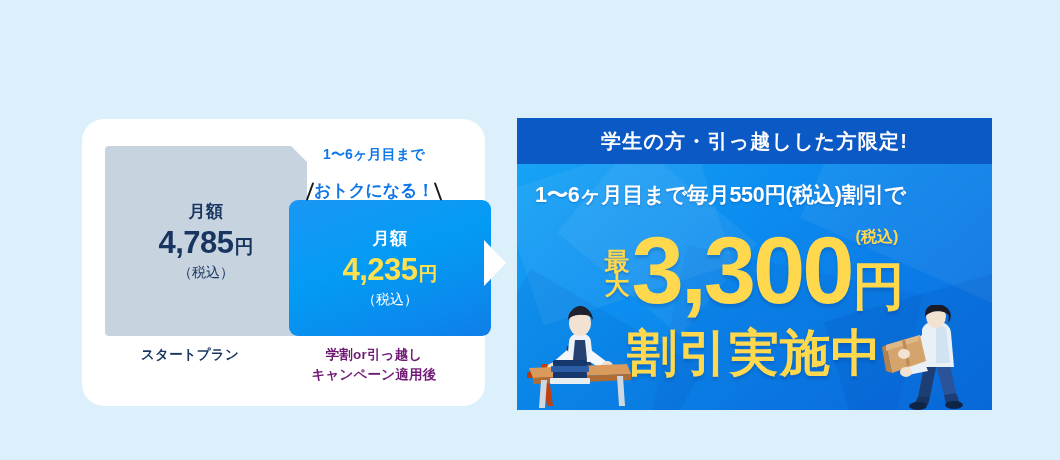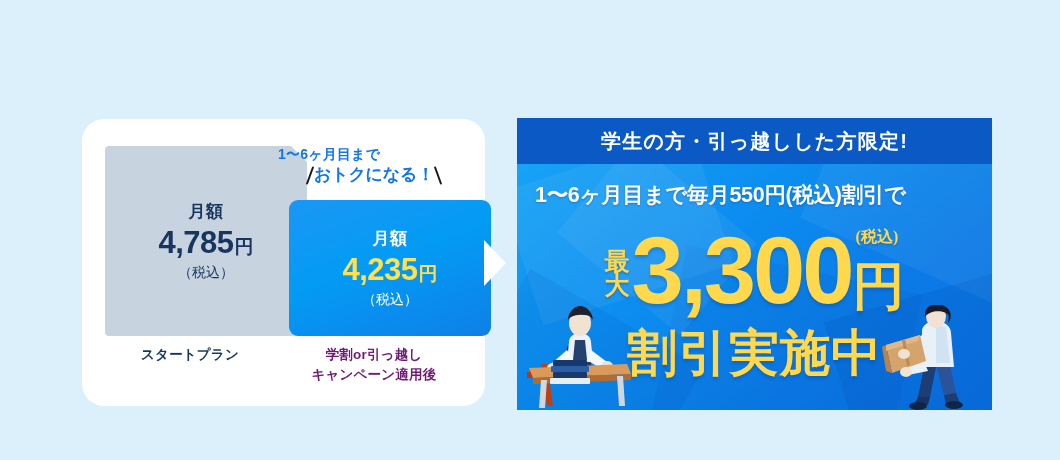--- a/index.html
+++ b/index.html
@@ -112,28 +112,28 @@
     letter-spacing: 0.2px;
   }
   .caption.dark { color: #17355e; }
   .caption.blue { color: #701a75; }
 
   
   .callout {
     position: absolute;
     left: 196px; top: 26px;
     width: 192px;
-    text-align: left;
+    text-align: center;
     color: #1177e8;
     line-height: 1.3;
   }
   .callout .l1 { font-size: 14px; font-weight: 800; letter-spacing: 0.2px; }
   .callout .l2-wrap {
     display: flex; align-items: center; justify-content: center; gap: 3px;
-    margin-top: 1px;
+    margin-top: 17px;
   }
   .callout .l2 { font-size: 17px; font-weight: 800; letter-spacing: -0.2px; }
   .slash {
     display: inline-block;
     width: 2px; height: 19px;
     background: #1b1b1b;
     border-radius: 1px;
   }
   .slash.a { transform: rotate(20deg); }
   .slash.b { transform: rotate(-20deg); }
@@ -219,21 +219,20 @@
     text-shadow: 0 3px 3px rgba(0,45,120,0.22);
   }
   .bigtax {
     position: absolute;
     left: 3px; top: -3px;
     color: #ffd84d;
     font-size: 16px;
     font-weight: 800;
     white-space: nowrap;
     text-shadow: 0 2px 2px rgba(0,45,120,0.22);
-    font-family: Liberation Serif, serif;
   }
 
   .bigline2 {
     position: absolute; left: 0; top: 210px;
     width: 475px; text-align: center;
     color: #ffd84d;
     font-size: 50px;
     font-weight: 800;
     letter-spacing: 1px;
     line-height: 1;

